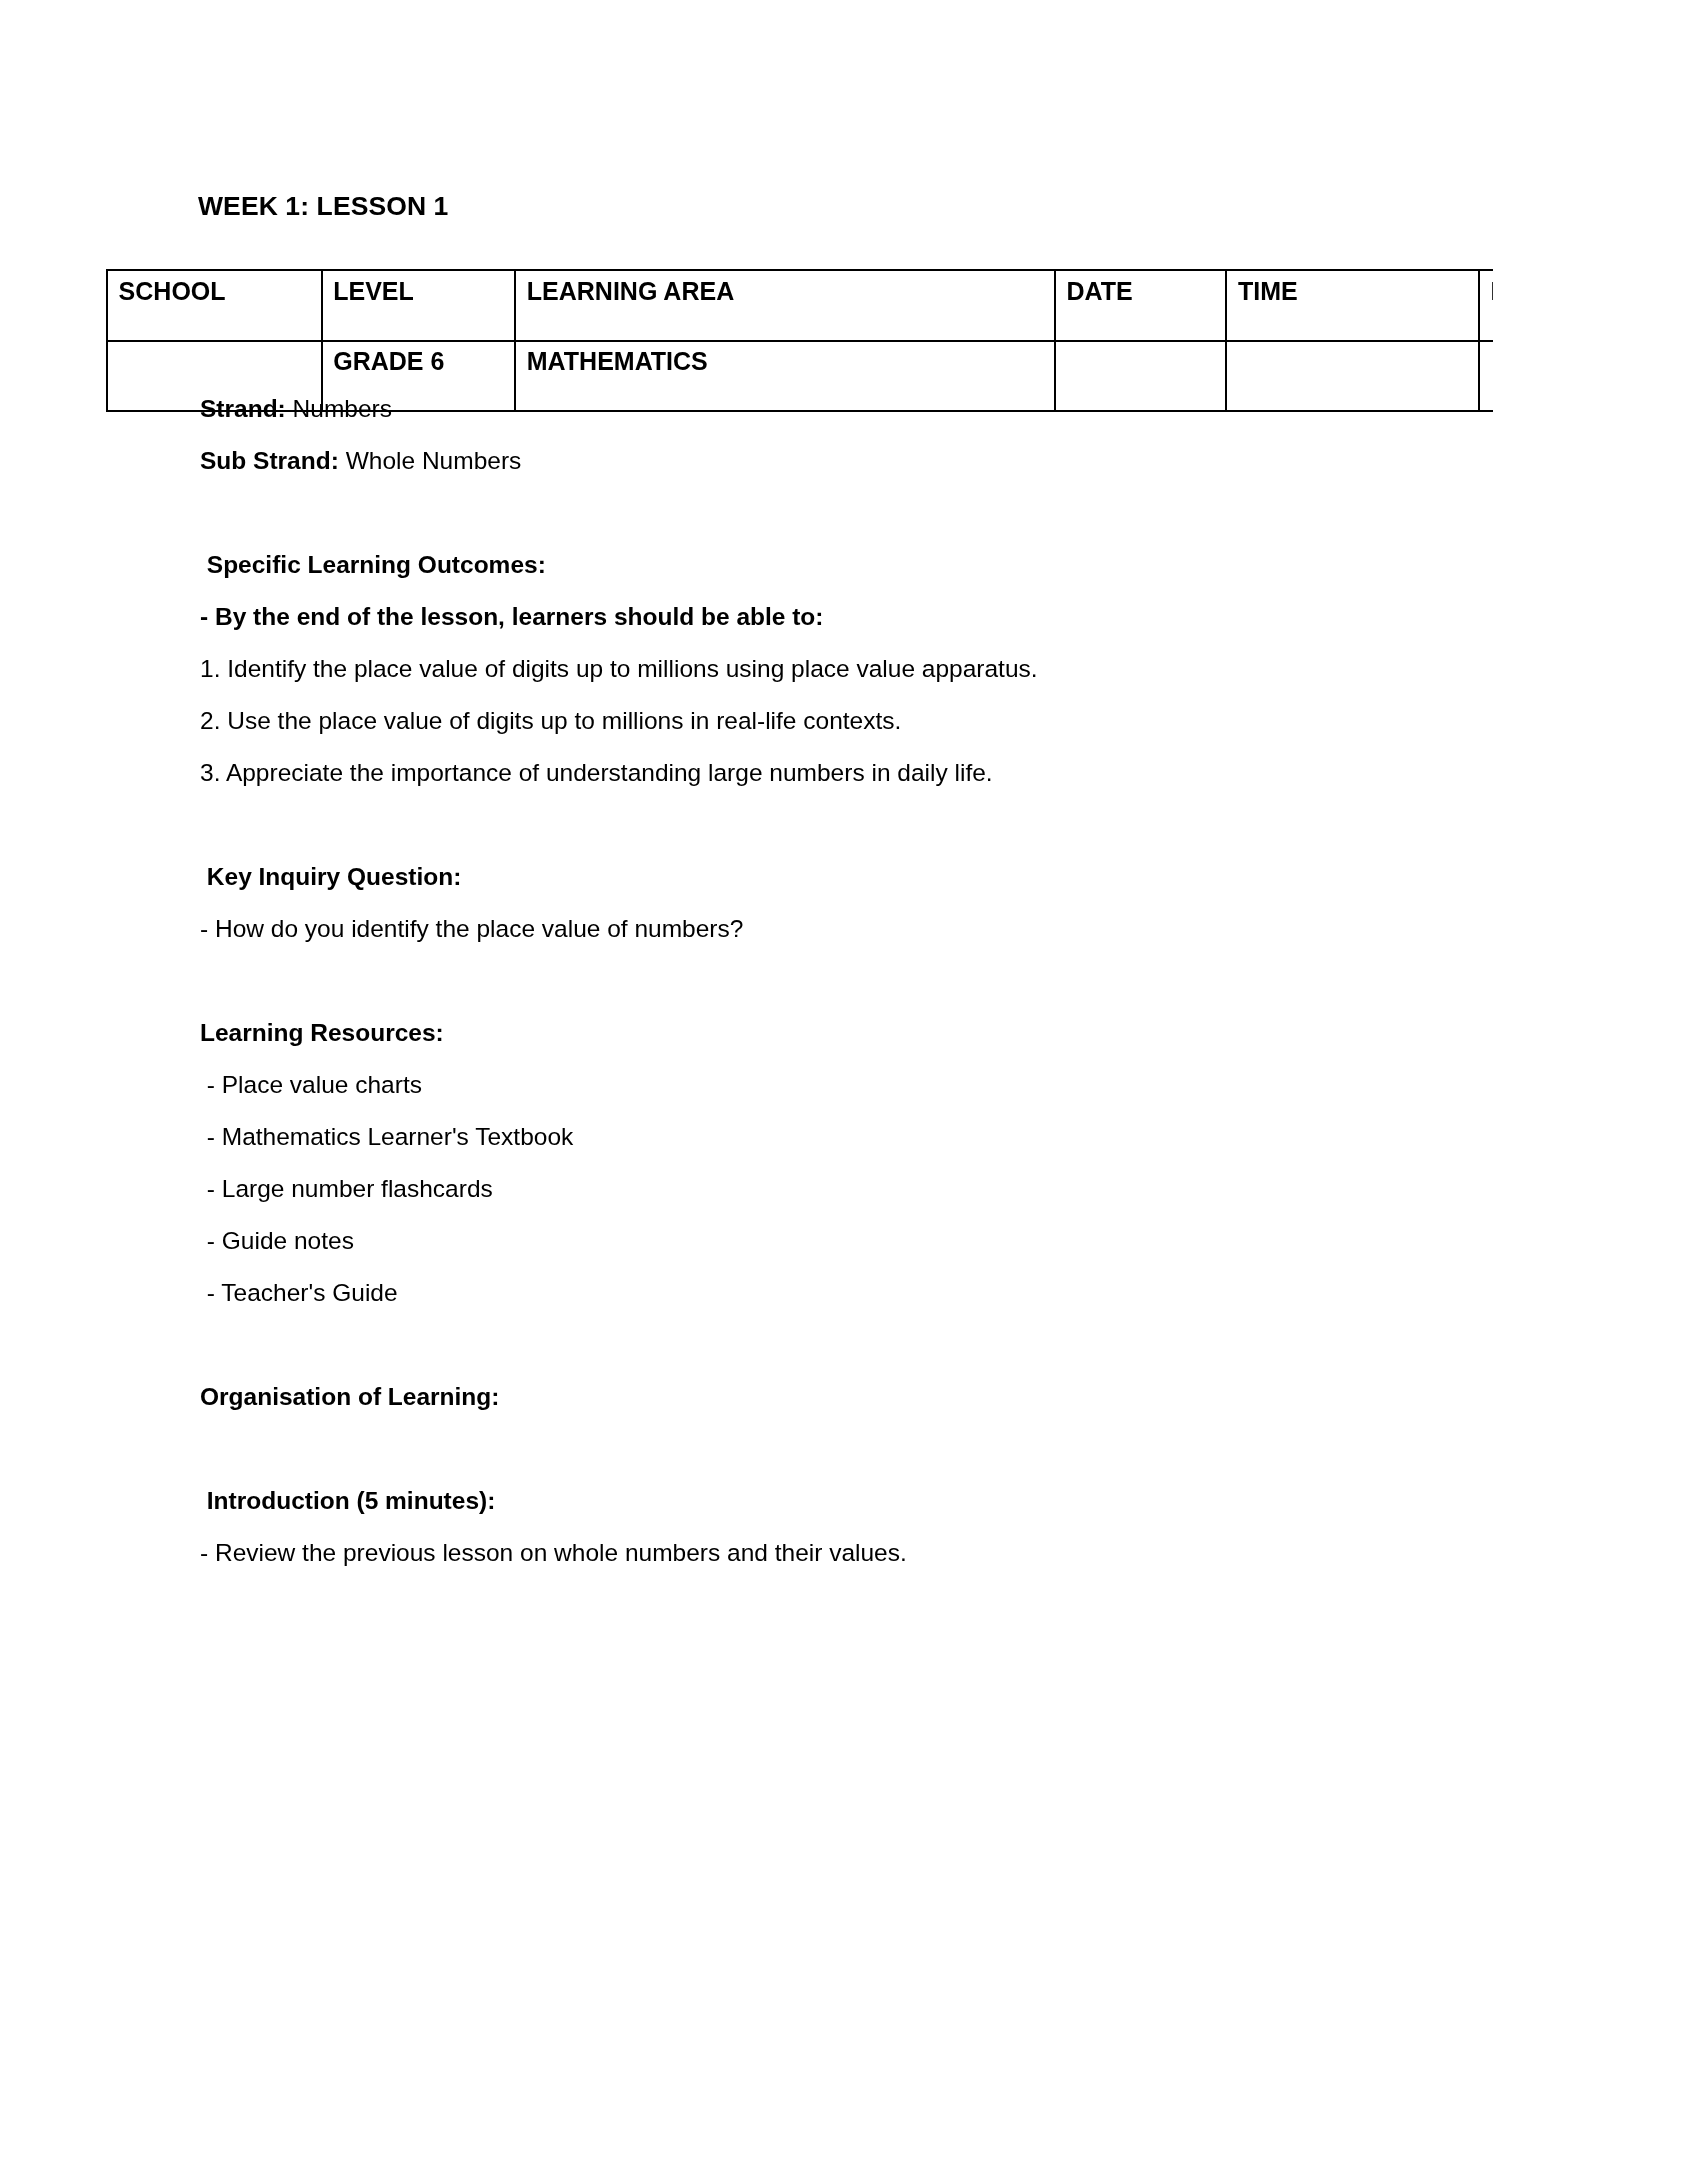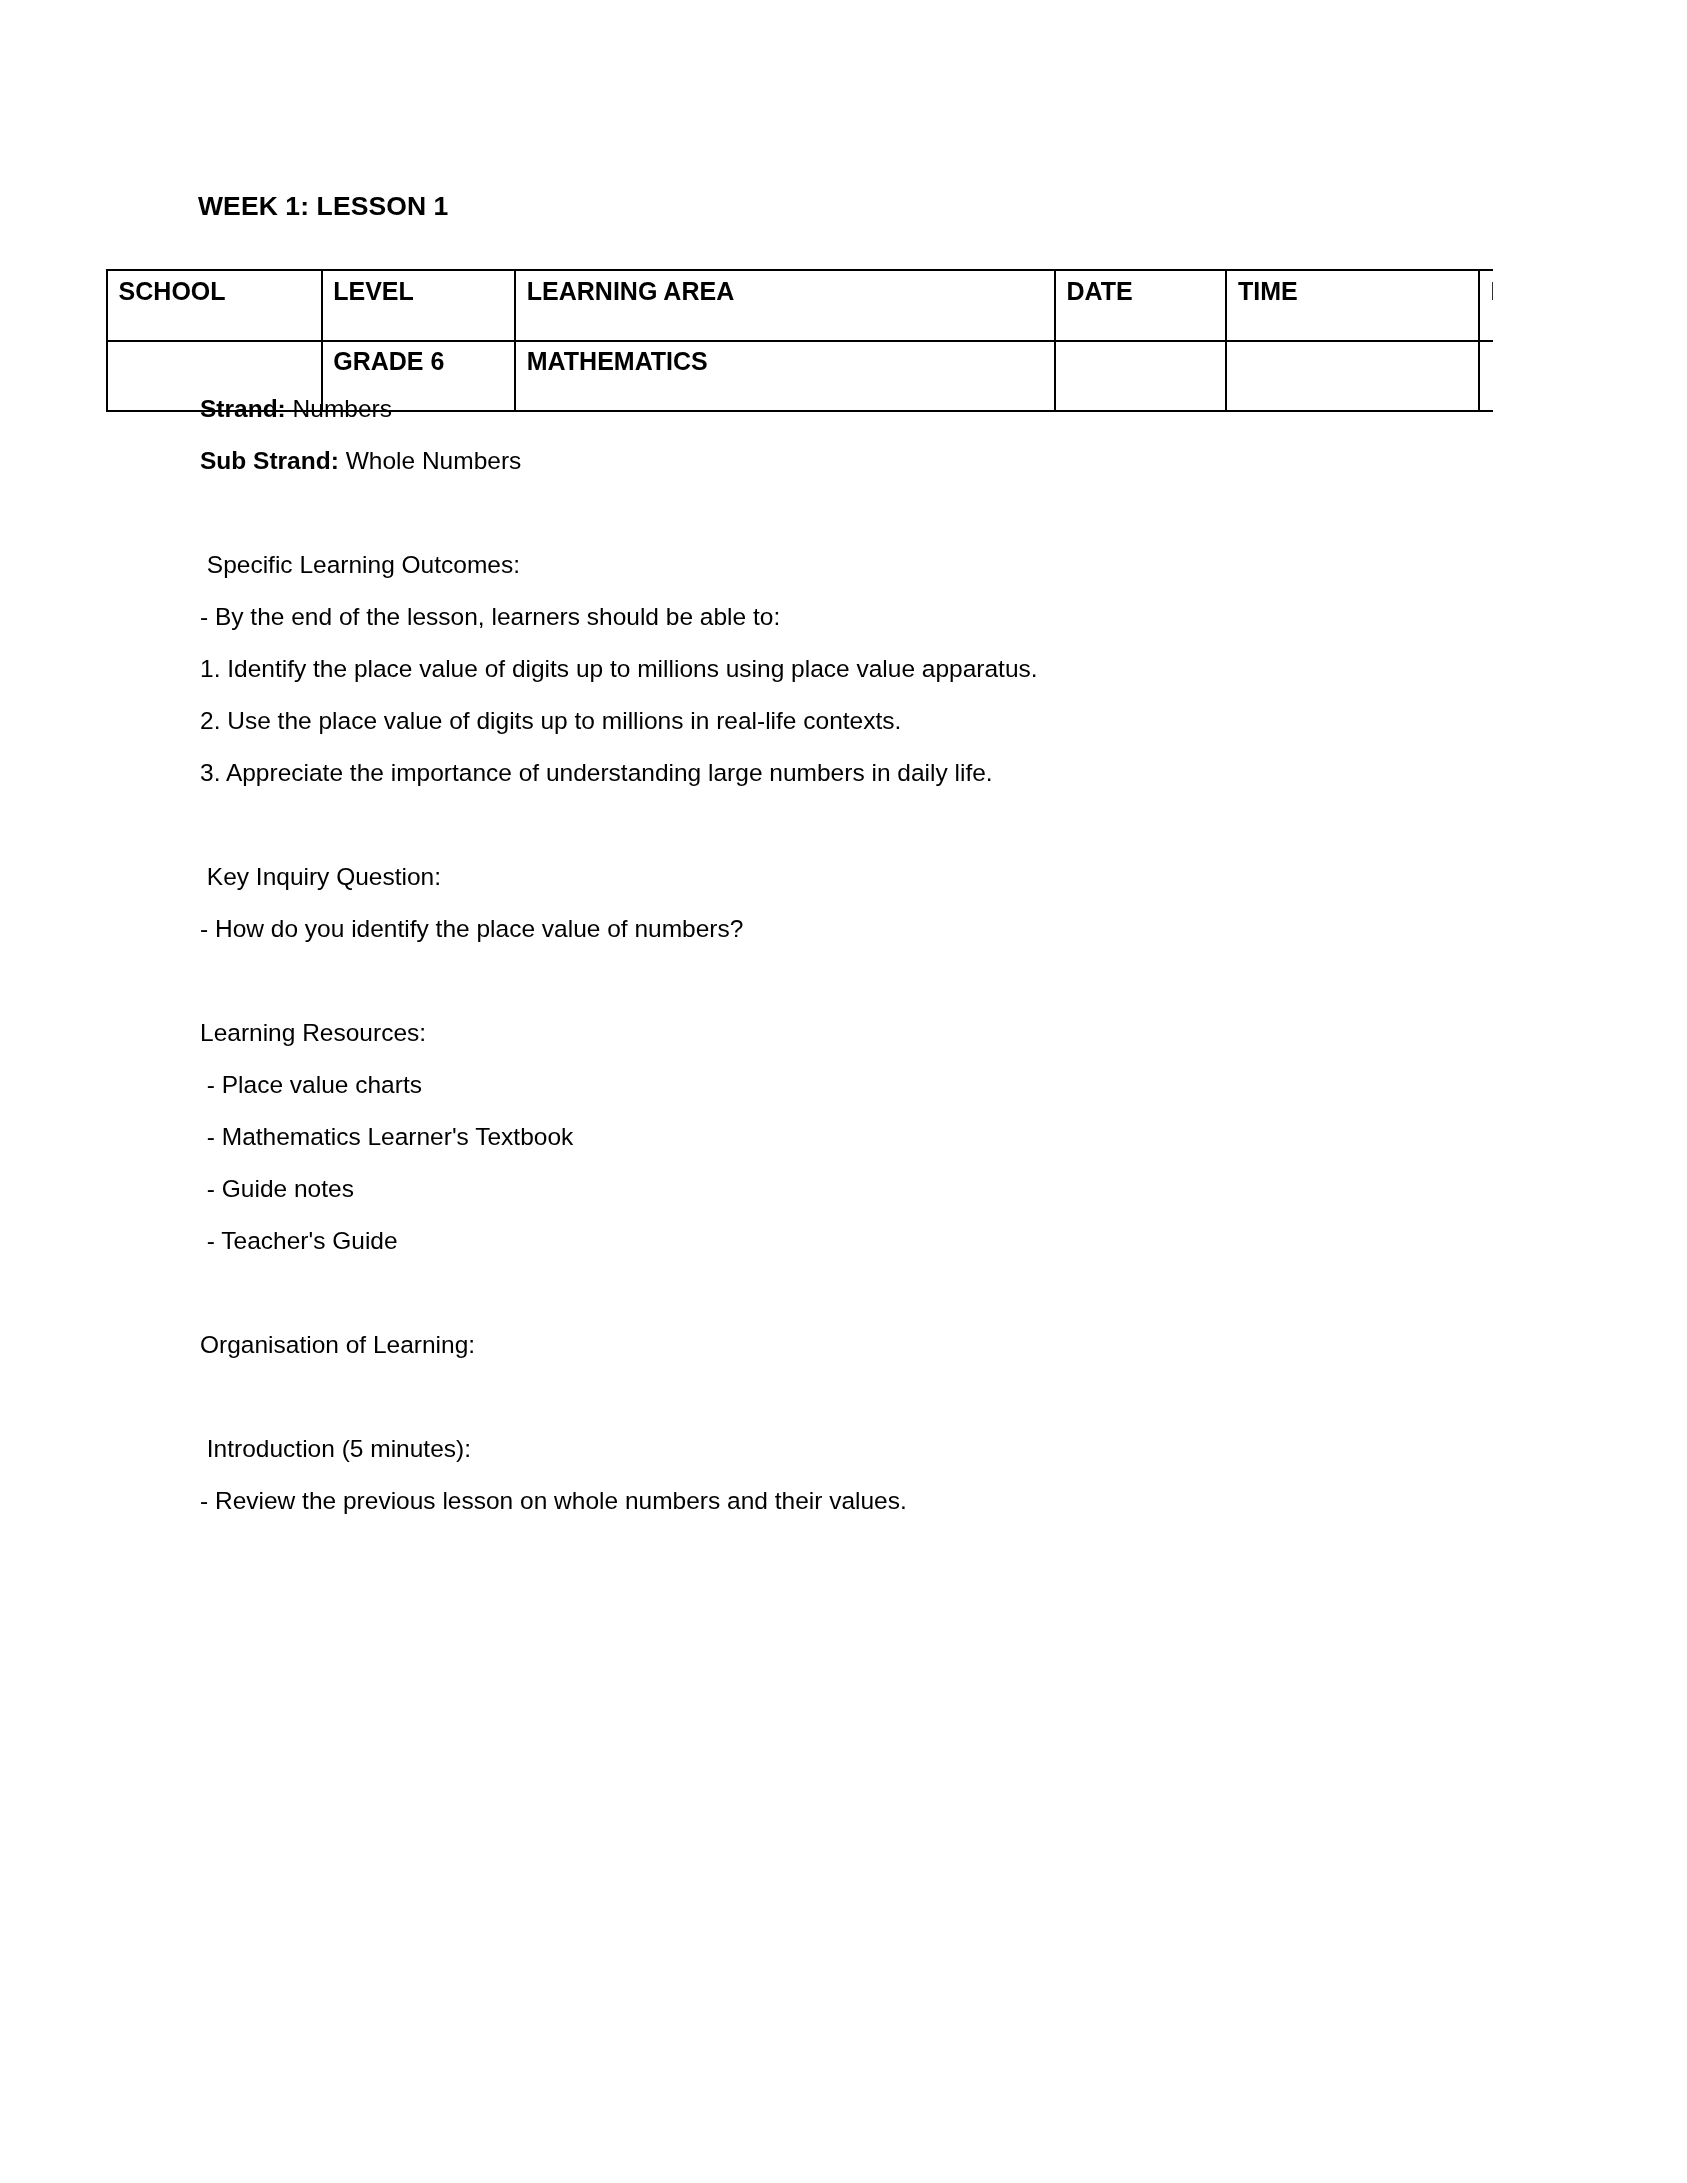--- a/index.html
+++ b/index.html
@@ -69,21 +69,21 @@
   }
   p.line {
     margin: 0;
     font-size: 24.5px;
     line-height: 1.0;
     height: 52px;
     white-space: pre;
     font-weight: normal;
   }
   p.line.bold {
-    font-weight: normal;
+    font-weight: bold;
   }
   p.line b {
     font-weight: bold;
     margin-top: 32px;
   }
   p.spacer {
     margin: 0;
     height: 52px;
     font-size: 24.5px;
     line-height: 1.0;
@@ -138,20 +138,21 @@
     <p class="line bold"> Key Inquiry Question:</p>
 
     <p class="line">- How do you identify the place value of numbers?</p>
 
     <p class="spacer"></p>
 
     <p class="line bold">Learning Resources:</p>
 
     <p class="line"> - Place value charts</p>
     <p class="line"> - Mathematics Learner's Textbook</p>
+    <p class="line"> - Large number flashcards</p>
     <p class="line"> - Guide notes</p>
     <p class="line"> - Teacher's Guide</p>
 
     <p class="spacer"></p>
 
     <p class="line bold">Organisation of Learning:</p>
 
     <p class="spacer"></p>
 
     <p class="line bold"> Introduction (5 minutes):</p>

